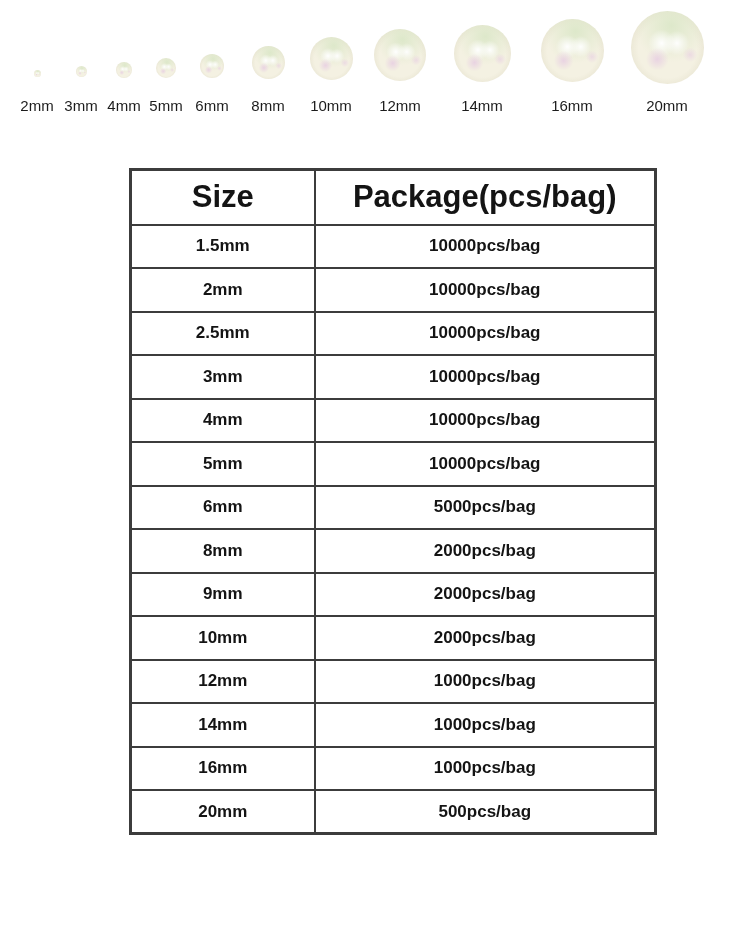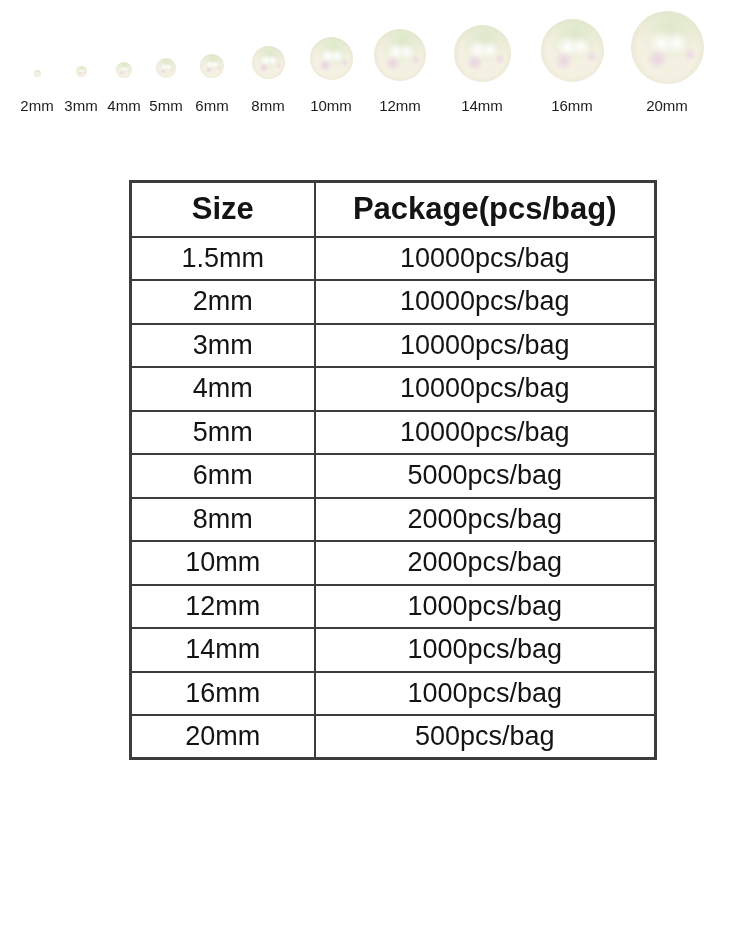--- a/index.html
+++ b/index.html
@@ -35,21 +35,21 @@
   .pearl-label {
     font-size: 15px;
     line-height: 18px;
     color: #1c1c1c;
     white-space: nowrap;
   }
   
   .size-table {
     position: absolute;
     left: 129px;
-    top: 180px;
+    top: 168px;
     width: 525px;
     border-collapse: collapse;
     table-layout: fixed;
     border: 3px solid #3c3c3c;
     color: #141414;
   }
   .size-table th,
   .size-table td {
     border: 2px solid #3c3c3c;
     text-align: center;
@@ -57,21 +57,21 @@
     padding: 0;
     overflow: hidden;
   }
   .size-table thead tr { height: 55px; }
   .size-table tbody tr { height: 43.5px; }
   .size-table th {
     font-size: 31px;
     font-weight: bold;
     letter-spacing: 0;
   }
-  .size-table td { font-size: 27px; }
+  .size-table td { font-size: 17px; font-weight: bold; }
   .col-size    { width: 184px; }
   .col-package { width: 341px; }
 </style>
 </head>
 <body>
 
 <div>
 
   <div class="pearl-strip" id="pearl-strip">
       <div class="pearl-item" style="left: -8px;">
@@ -134,37 +134,45 @@
     <tbody id="size-table-body">
         <tr>
           <td>1.5mm</td>
           <td>10000pcs/bag</td>
         </tr>
         <tr>
           <td>2mm</td>
           <td>10000pcs/bag</td>
         </tr>
         <tr>
+          <td>2.5mm</td>
+          <td>10000pcs/bag</td>
+        </tr>
+        <tr>
           <td>3mm</td>
           <td>10000pcs/bag</td>
         </tr>
         <tr>
           <td>4mm</td>
           <td>10000pcs/bag</td>
         </tr>
         <tr>
           <td>5mm</td>
           <td>10000pcs/bag</td>
         </tr>
         <tr>
           <td>6mm</td>
           <td>5000pcs/bag</td>
         </tr>
         <tr>
           <td>8mm</td>
+          <td>2000pcs/bag</td>
+        </tr>
+        <tr>
+          <td>9mm</td>
           <td>2000pcs/bag</td>
         </tr>
         <tr>
           <td>10mm</td>
           <td>2000pcs/bag</td>
         </tr>
         <tr>
           <td>12mm</td>
           <td>1000pcs/bag</td>
         </tr>

